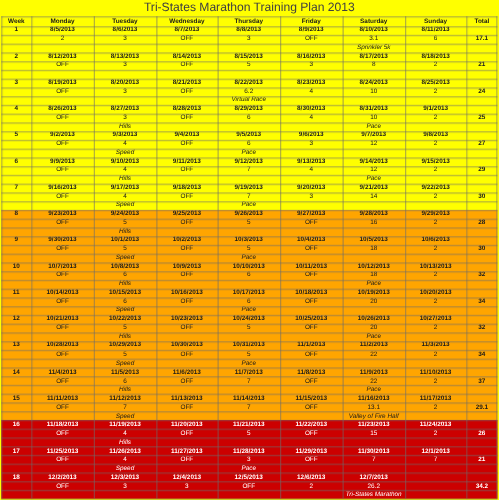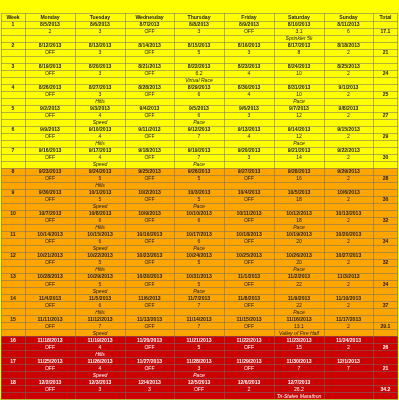--- a/index.html
+++ b/index.html
@@ -24,20 +24,21 @@
   .cell.total{font-weight:bold;}
   .cell.note{font-style:italic;font-weight:normal;}
   .cell.light{color:#ffffff;}
   .vline{position:absolute;width:1px;}
   .hline{position:absolute;height:1px;}
 </style>
 </head>
 <body>
 
 <div id="page">
+  <div class="title">Tri-States Marathon Training Plan 2013</div>
   <div id="grid">
       <div class="band" style="top: 20.5px; height: 147.231px; width: 397px; background: rgb(255, 255, 0);"></div>
       <div class="band" style="top: 167.731px; height: 168.264px; width: 397px; background: rgb(255, 165, 0);"></div>
       <div class="band" style="top: 335.995px; height: 63.099px; width: 397px; background: rgb(204, 0, 0);"></div>
       <div class="cell hdr" style="left: 1px; width: 24px; top: 13.6px; height: 7.5px; line-height: 7.5px;">Week</div>
       <div class="cell hdr" style="left: 25px; width: 50px; top: 13.6px; height: 7.5px; line-height: 7.5px;">Monday</div>
       <div class="cell hdr" style="left: 75px; width: 50px; top: 13.6px; height: 7.5px; line-height: 7.5px;">Tuesday</div>
       <div class="cell hdr" style="left: 125px; width: 49px; top: 13.6px; height: 7.5px; line-height: 7.5px;">Wednesday</div>
       <div class="cell hdr" style="left: 174px; width: 50px; top: 13.6px; height: 7.5px; line-height: 7.5px;">Thursday</div>
       <div class="cell hdr" style="left: 224px; width: 50px; top: 13.6px; height: 7.5px; line-height: 7.5px;">Friday</div>

